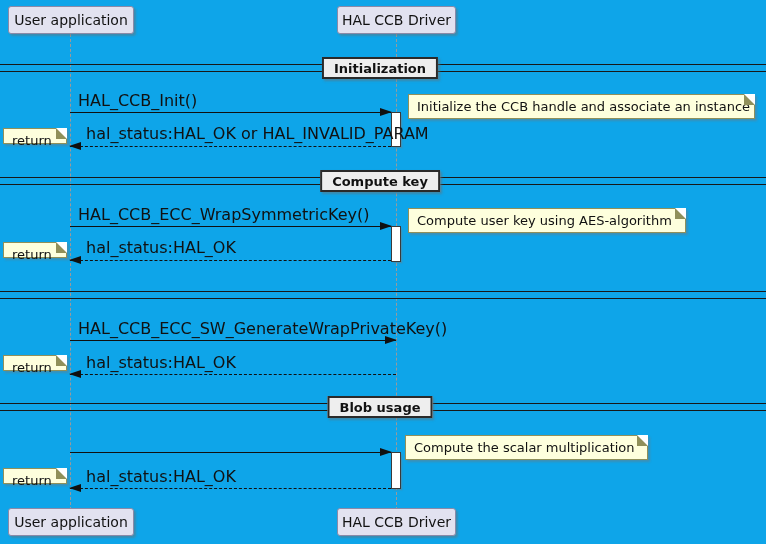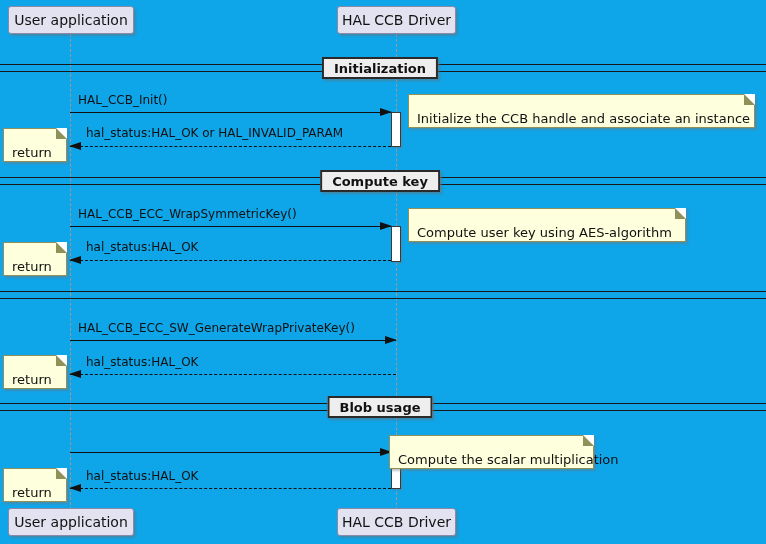--- a/index.html
+++ b/index.html
@@ -25,21 +25,21 @@
   }
   .divider-label {
     position:absolute; left:380px; transform:translateX(-50%);
     height:22px; background:#EEEEEE; border:2px solid #2a2a2a;
     box-shadow:2px 2px 2px rgba(110,110,110,0.5);
     display:flex; align-items:center; justify-content:center;
     padding:0 10px; font-size:13px; font-weight:bold; box-sizing:border-box;
     white-space:nowrap;
   }
   .msg-label {
-    position:absolute; font-size:12px; line-height:15px; white-space:nowrap;
+    position:absolute; font-size:16px; line-height:15px; white-space:nowrap;
   }
   .arrow { position:absolute; height:0; }
   .arrow.solid  { border-top:1.5px solid #101010; }
   .arrow.dashed { border-top:1px dashed #101010; }
   .head-r {
     position:absolute; right:-1px; top:-5px; width:0; height:0;
     border-left:12px solid #101010;
     border-top:4.5px solid transparent; border-bottom:4.5px solid transparent;
   }
   .head-l {
@@ -49,21 +49,21 @@
   }
   .activation {
     position:absolute; left:391px; width:10px; background:#ffffff;
     border:1.2px solid #3a3a3a; box-sizing:border-box;
     box-shadow:1.5px 1.5px 1.5px rgba(120,120,120,0.4);
   }
   .note {
     position:absolute; background:#FEFFDD; border:1px solid #90905a;
     box-shadow:2px 2px 2px rgba(120,120,120,0.45);
     font-size:13px; line-height:15px; box-sizing:border-box;
-    padding:16px 8px; white-space:nowrap;
+    padding:4px 8px; white-space:nowrap;
   }
   .note::before {
     content:""; position:absolute; top:-1px; right:-1px; width:0; height:0;
     border-style:solid; border-width:0 11px 11px 0;
     border-color:transparent #ffffff #90905a transparent;
   }
   .note.ret { width:64px; height:16px; left:3px; text-align:left; }
 </style>
 </head>
 <body>
@@ -135,21 +135,21 @@
     <span class="head-r"></span>
   </div>
   <div class="activation" style="top:452px; height:37px"></div>
 
   <div class="msg-label" style="left:86px; top:469px">hal_status:HAL_OK</div>
   <div class="arrow dashed" style="left:70px; top:488px; width:321px">
     <span class="head-l"></span>
   </div>
   <div class="note ret" style="top:468px">return</div>
 
-  <div class="note" style="left:389px; top:435px; width:205px; height:25px">Compute the scalar multiplication</div>
+  <div class="note" style="left:405px; top:435px; width:243px; height:25px">Compute the scalar multiplication</div>
 
   <div class="participant" style="left:8px; top:508px; width:126px">
     <span>User application</span>
   </div>
   <div class="participant" style="left:337px; top:508px; width:119px">
     <span>HAL CCB Driver</span>
   </div>
 
 </div>
 

